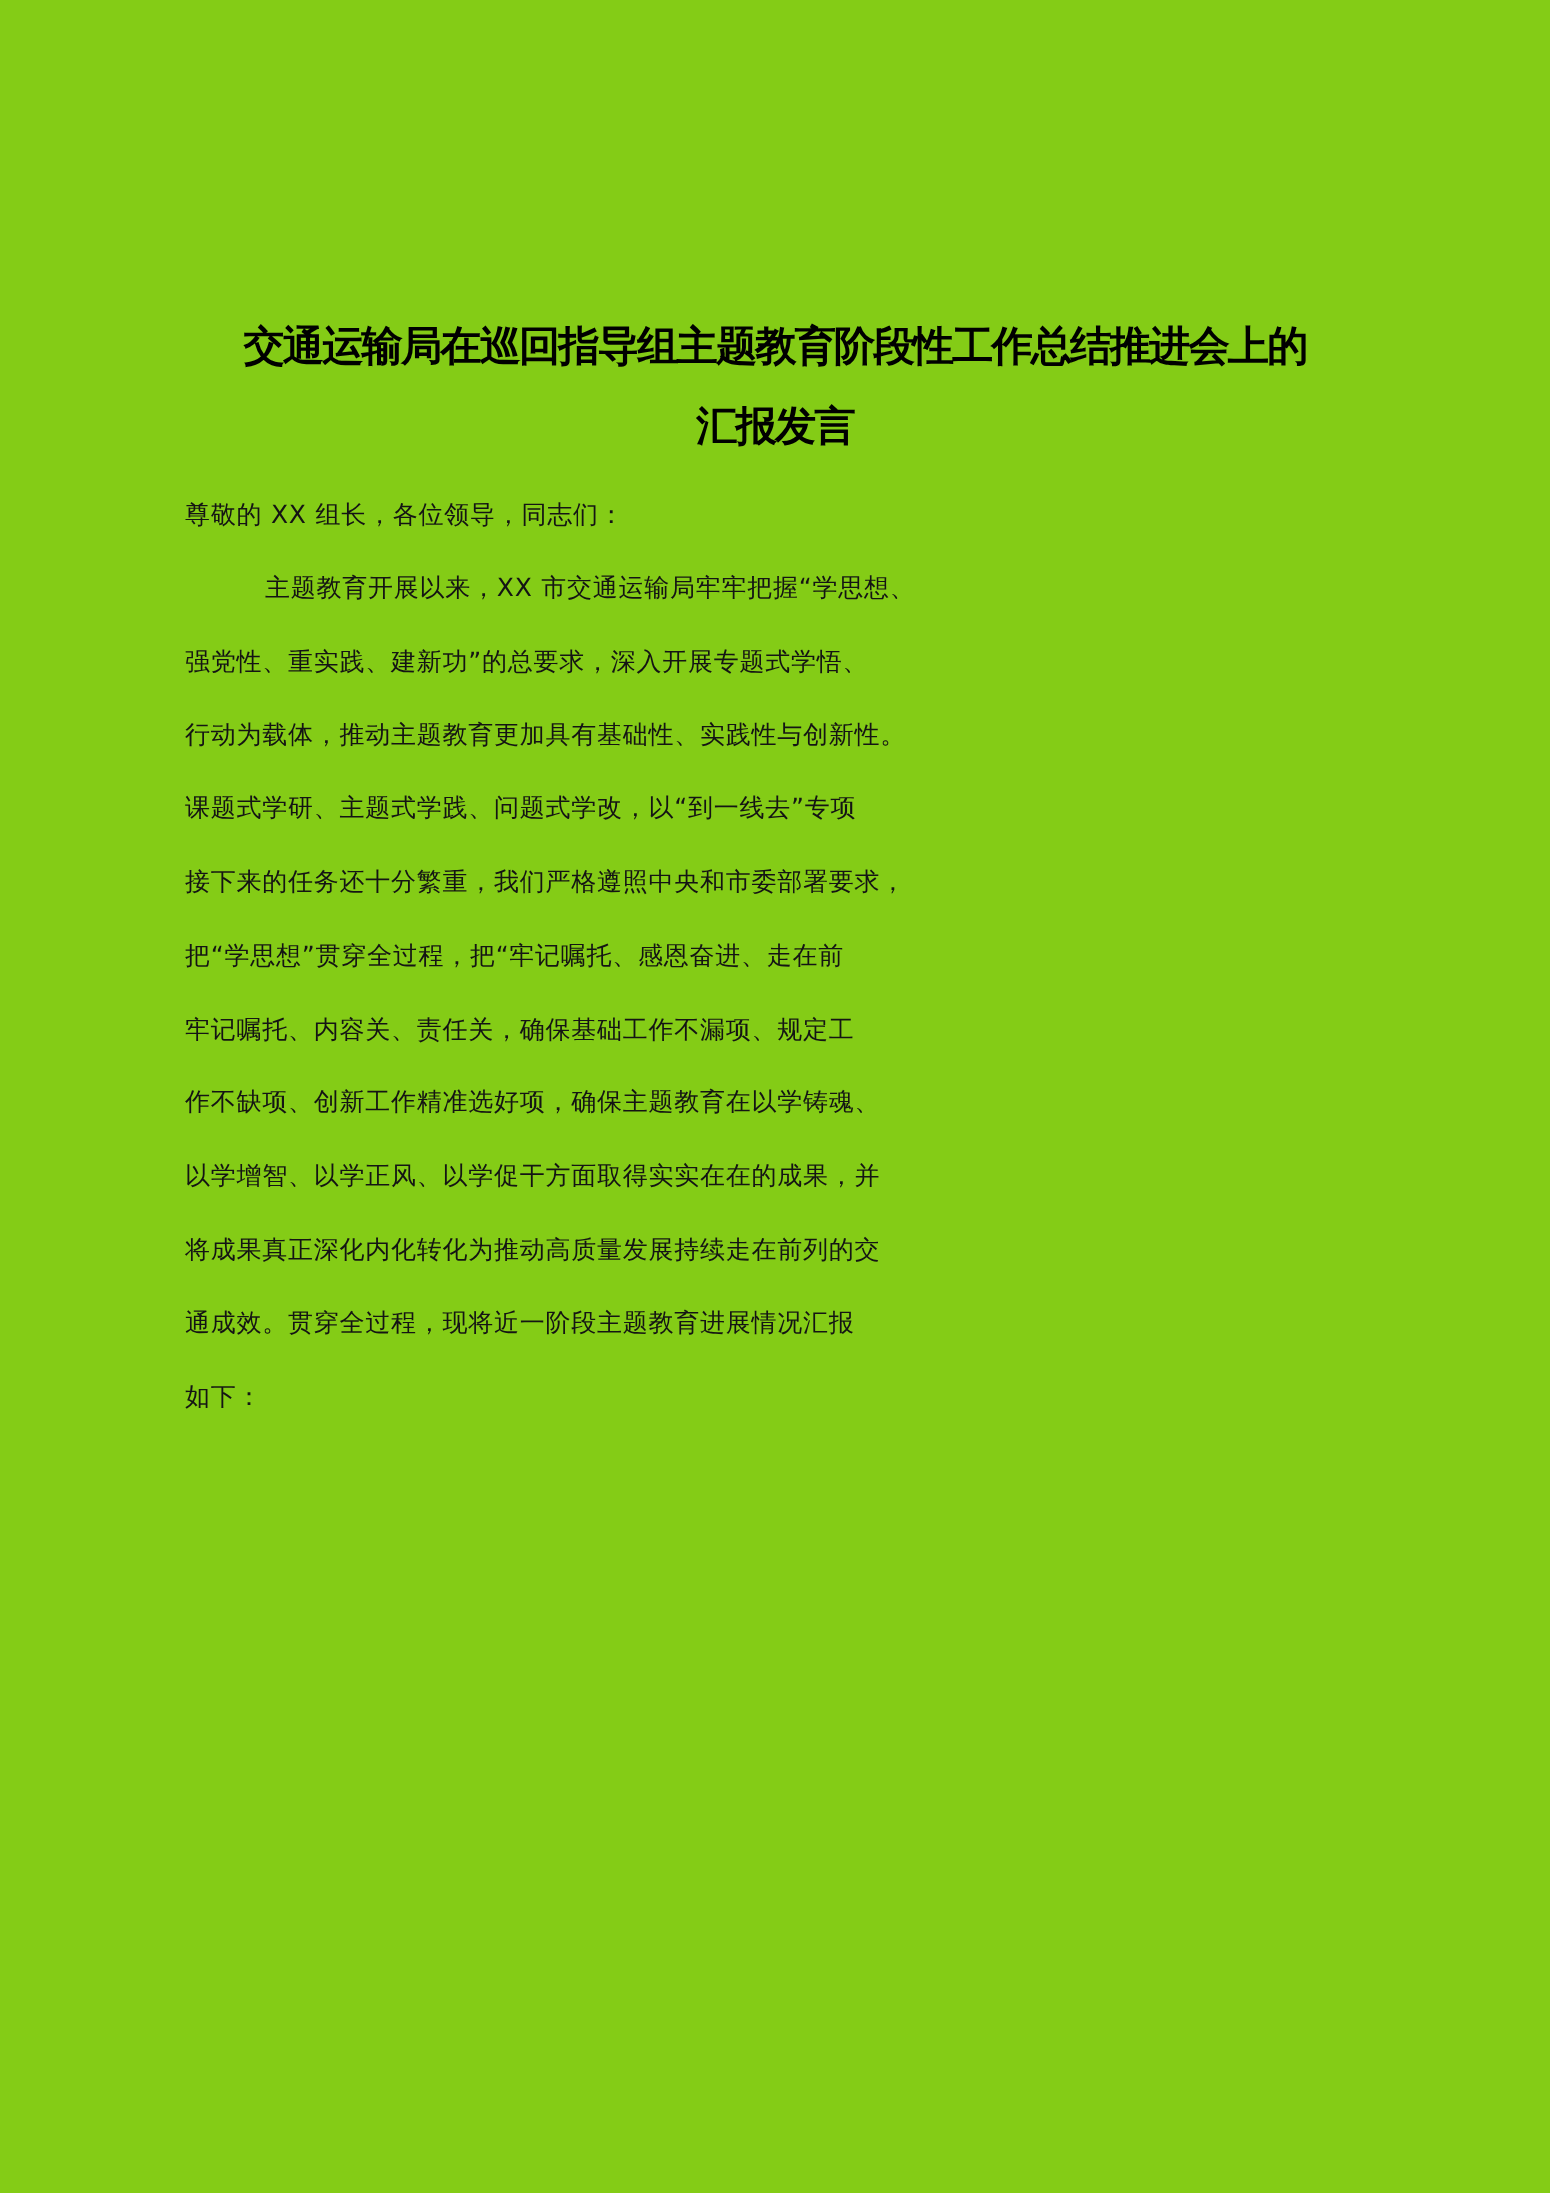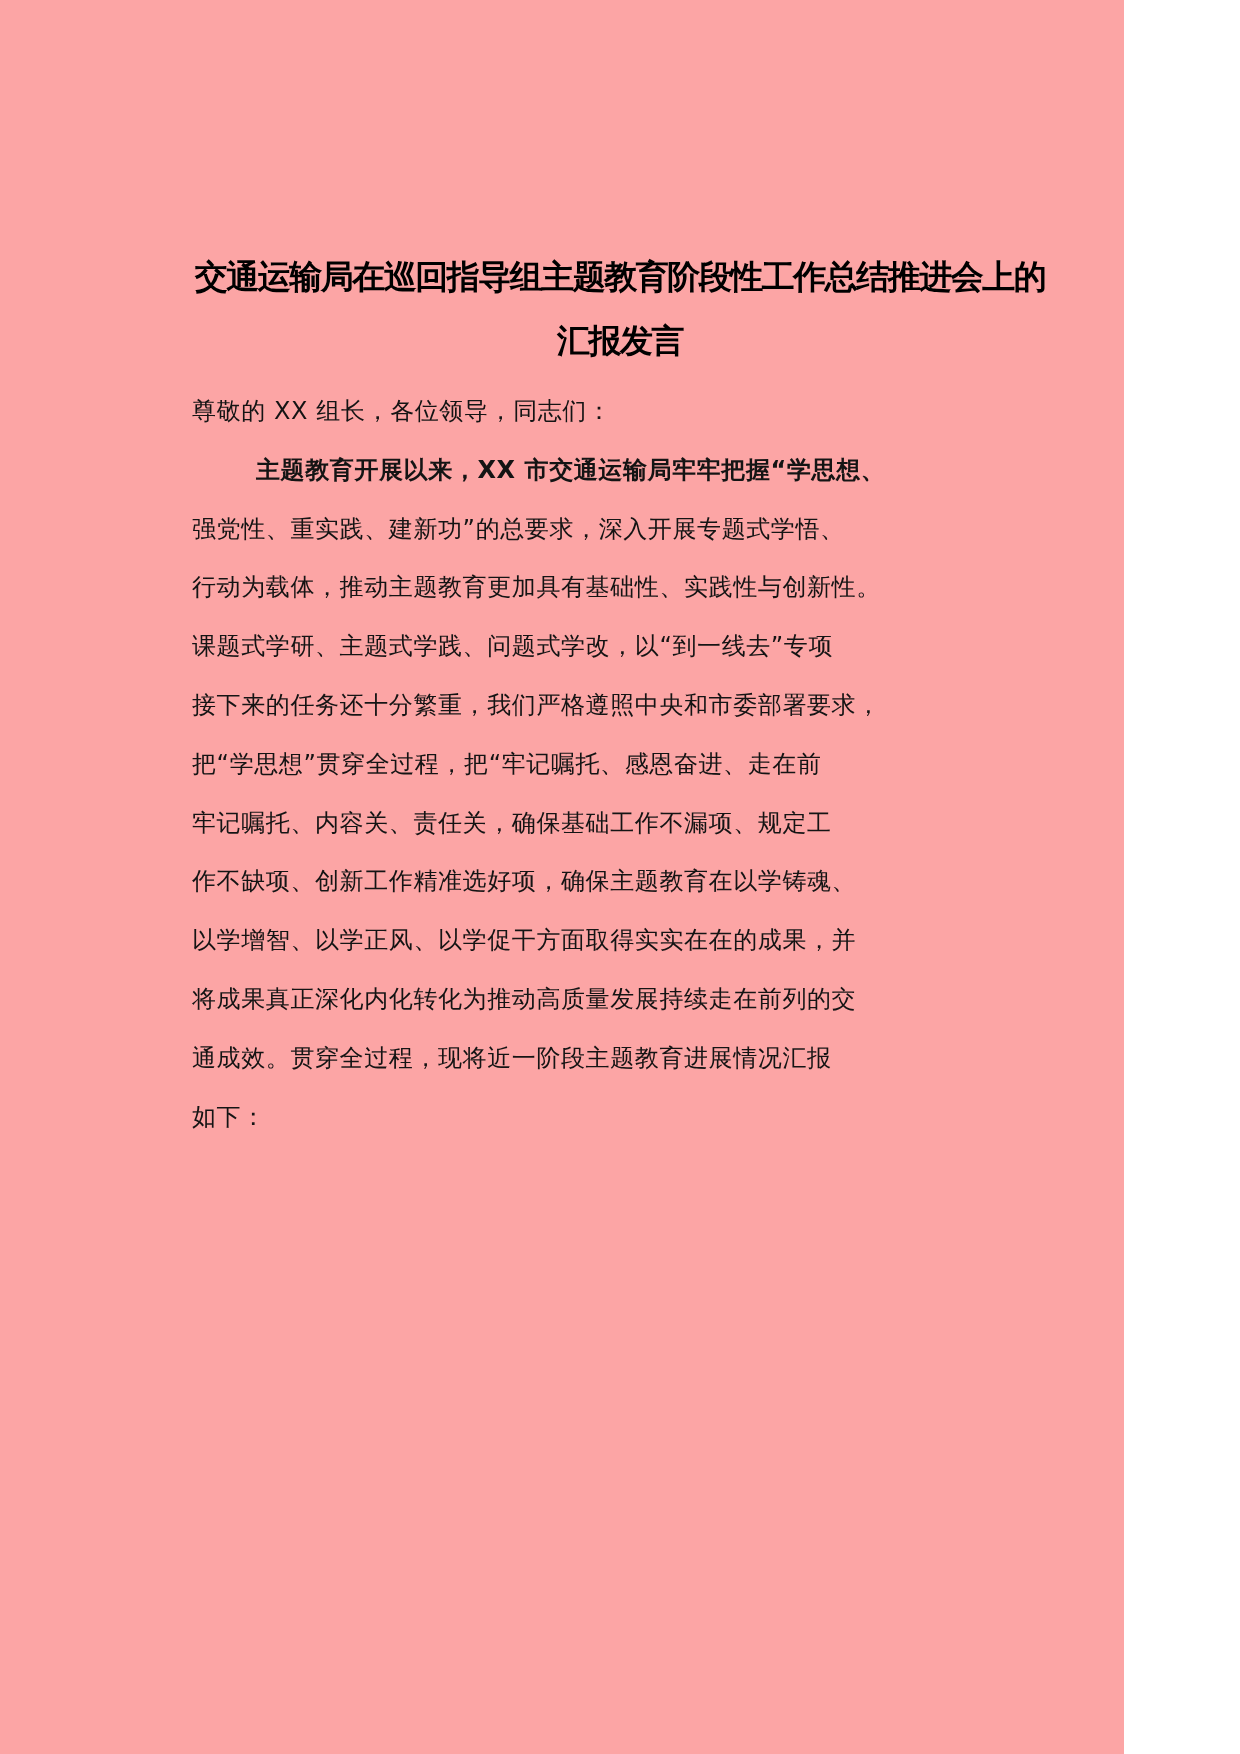--- a/index.html
+++ b/index.html
@@ -12,23 +12,23 @@
       height: 1754px;
       position: relative;
       overflow: hidden;
       font-family: "DejaVu Sans", "Liberation Sans", sans-serif;
       color: #111111;
     }
     .page {
       position: absolute;
       left: 0;
       top: 0;
-      width: 1124px;
+      width: 1240px;
       height: 1754px;
-      background: #fca5a5;
+      background: #84cc16;
     }
     .title-block {
       position: absolute;
       left: 140px;
       top: 245px;
       width: 960px;
       text-align: center;
     }
     .title-line {
       font-family: "DejaVu Sans", "Liberation Sans", sans-serif;
@@ -39,31 +39,29 @@
       white-space: nowrap;
       color: #000000;
     }
     .body-block {
       position: absolute;
       left: 148px;
       top: 382px;
       width: 960px;
     }
     .line {
-      font-size: 24px;
+      font-size: 20px;
       line-height: 58.8px;
       height: 58.8px;
       white-space: nowrap;
       letter-spacing: 0.6px;
       color: #141414;
-      margin-left: 44px;
     }
     .indent {
       padding-left: 64px;
-      font-weight: bold;
     }
   </style>
 </head>
 <body>
 
 <div class="page">
 
   <div class="title-block">
     <div class="title-line">交通运输局在巡回指导组主题教育阶段性工作总结推进会上的</div>
     <div class="title-line">汇报发言</div>

